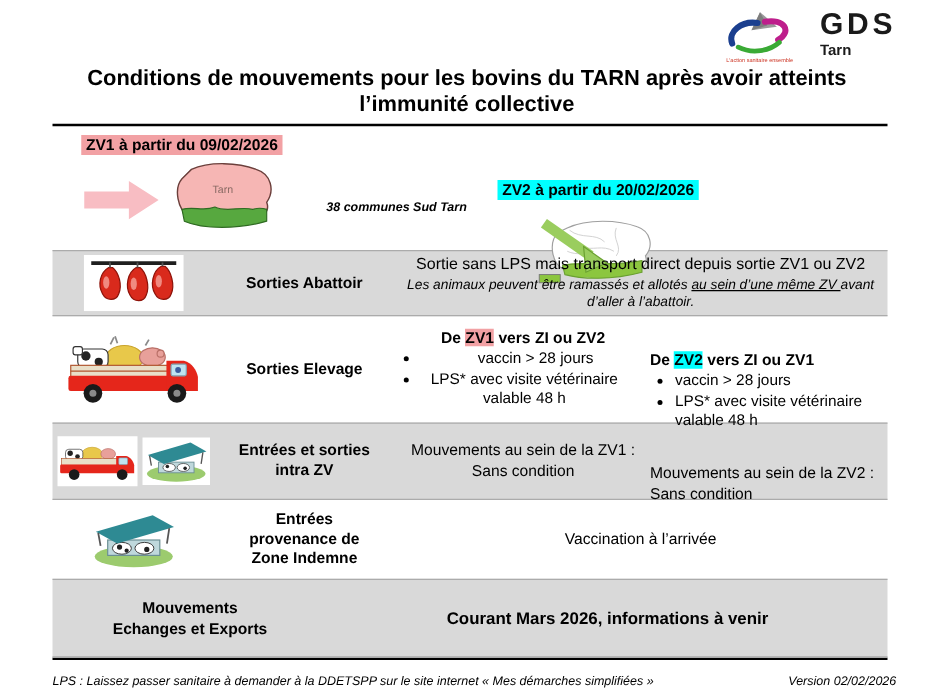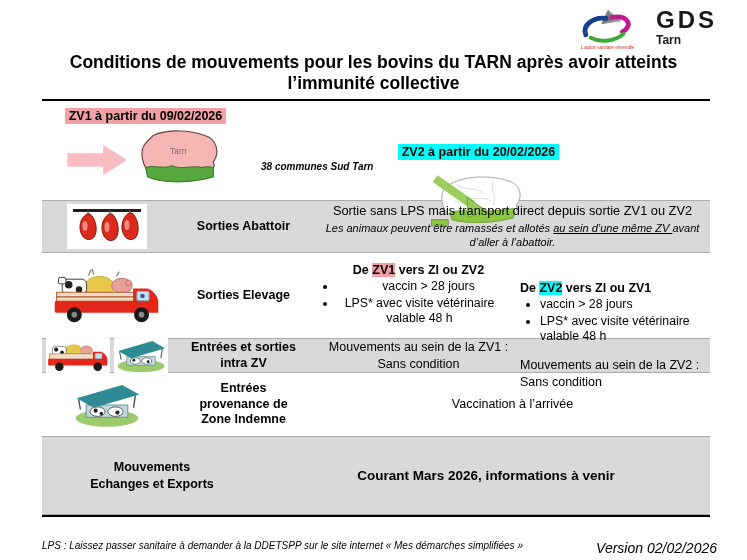--- a/index.html
+++ b/index.html
@@ -33,35 +33,35 @@
   
   .row-header{height:99px;align-items:flex-start;}
   .row-header .cell-label{padding-top:24px;font-size:13px;}
   .zv-col{display:flex;flex-direction:column;align-items:center;padding-top:7px;}
   .zv-title{font-weight:bold;font-size:12.5px;padding:1px 4px;}
   .zv-sub{font-weight:bold;font-style:italic;font-size:10px;margin-top:1px;align-self:flex-start;margin-left:14px;}
   .map-strip{display:flex;align-items:center;margin-top:4px;gap:4px;}
   
   .row-abattoir{height:53px;}
   .row-elevage{height:85px;}
-  .row-intra{height:35px;}
+  .row-intra{height:62px;}
   .row-indemne{height:63px;}
-  .row-echanges{height:79px;}
+  .row-echanges{height:63px;}
   .ab-line1{font-size:12.8px;}
   .ab-line2{font-size:11px;font-style:italic;margin-top:1px;}
   ul.bullets{margin:2px 0 0 2px;padding-left:18px;}
   ul.bullets li{font-size:12.3px;line-height:1.25;margin:1px 0;}
   .intra-txt{font-size:12.5px;line-height:1.35;}
   
   .ech-label{width:220px;text-align:center;font-weight:bold;font-size:12.5px;line-height:1.3;flex-shrink:0;}
   
   .footer{position:absolute;left:42px;right:30px;top:540px;display:flex;
     justify-content:space-between;align-items:flex-start;}
   .footer-note{font-size:10px;font-style:italic;}
-  .footer-version{font-size:14px;font-style:italic;}
+  .footer-version{font-size:10px;font-style:italic;}
   svg{display:block;}
 </style>
 </head>
 <body>
 
 <div class="logo">
   <svg class="logo-swoosh" viewBox="0 0 60 44">
     <polygon points="30,1 44,13 23,16" fill="#9A9A9A"></polygon>
     <polygon points="30,1 36,12 23,16" fill="#7d7d7d"></polygon>
     <path d="M7,27 C3,17 15,8 28,10" stroke="#1B3F8F" stroke-width="5" fill="none" stroke-linecap="round"></path>

